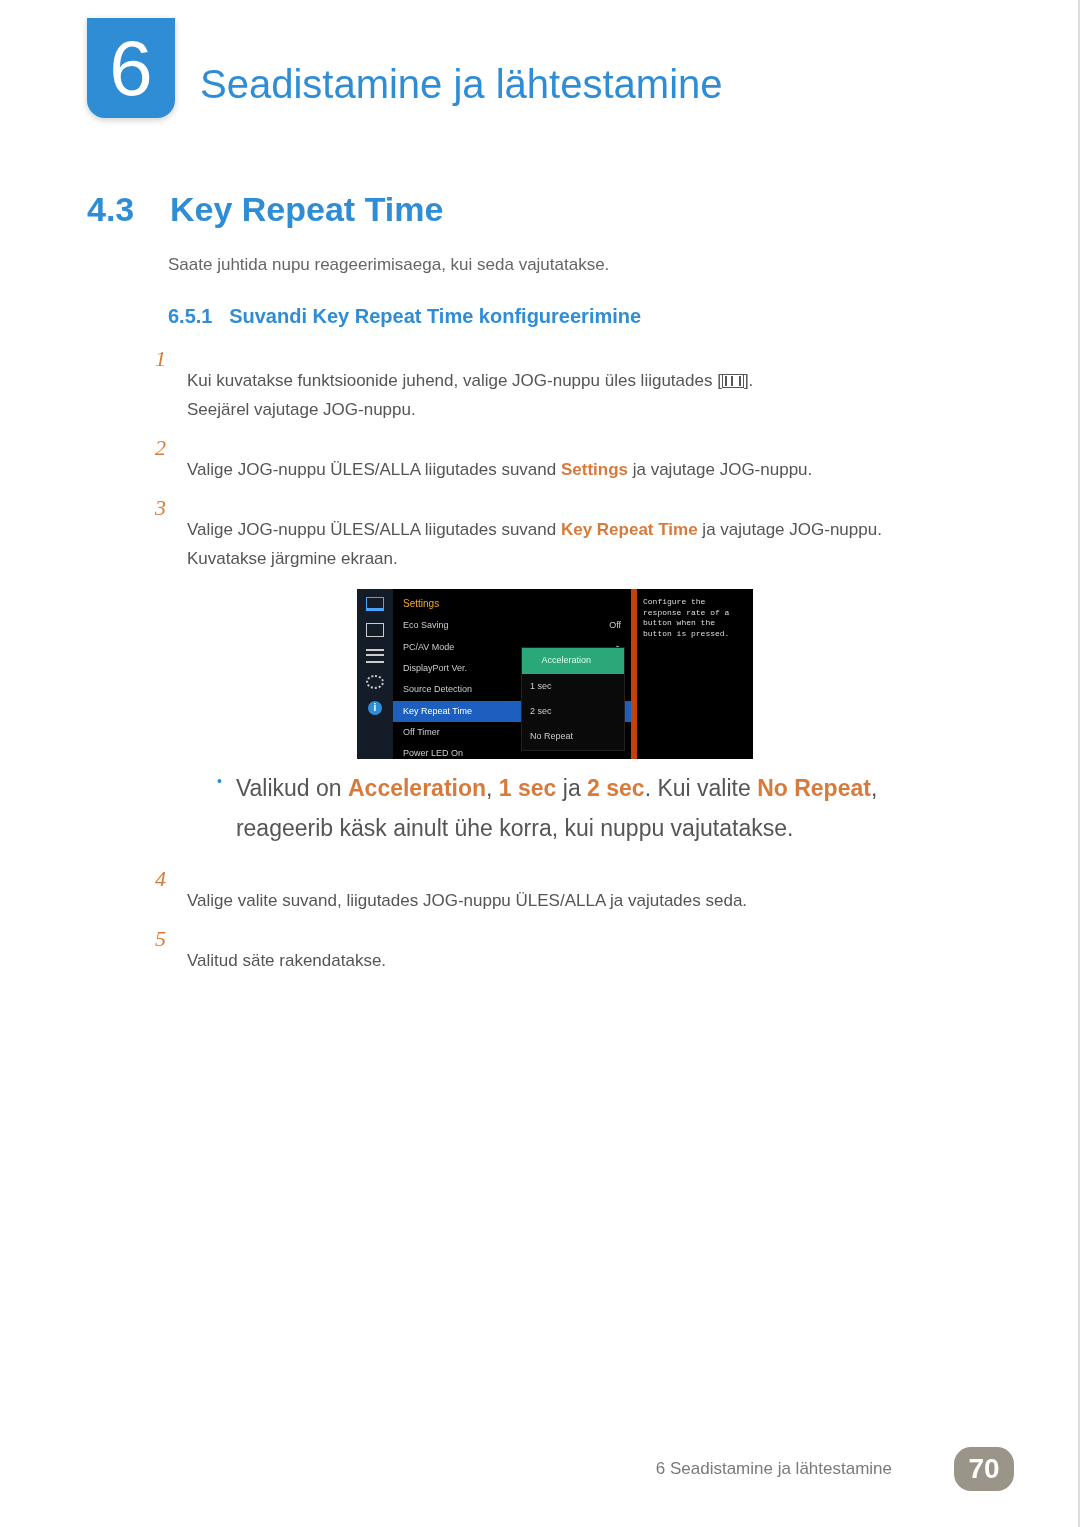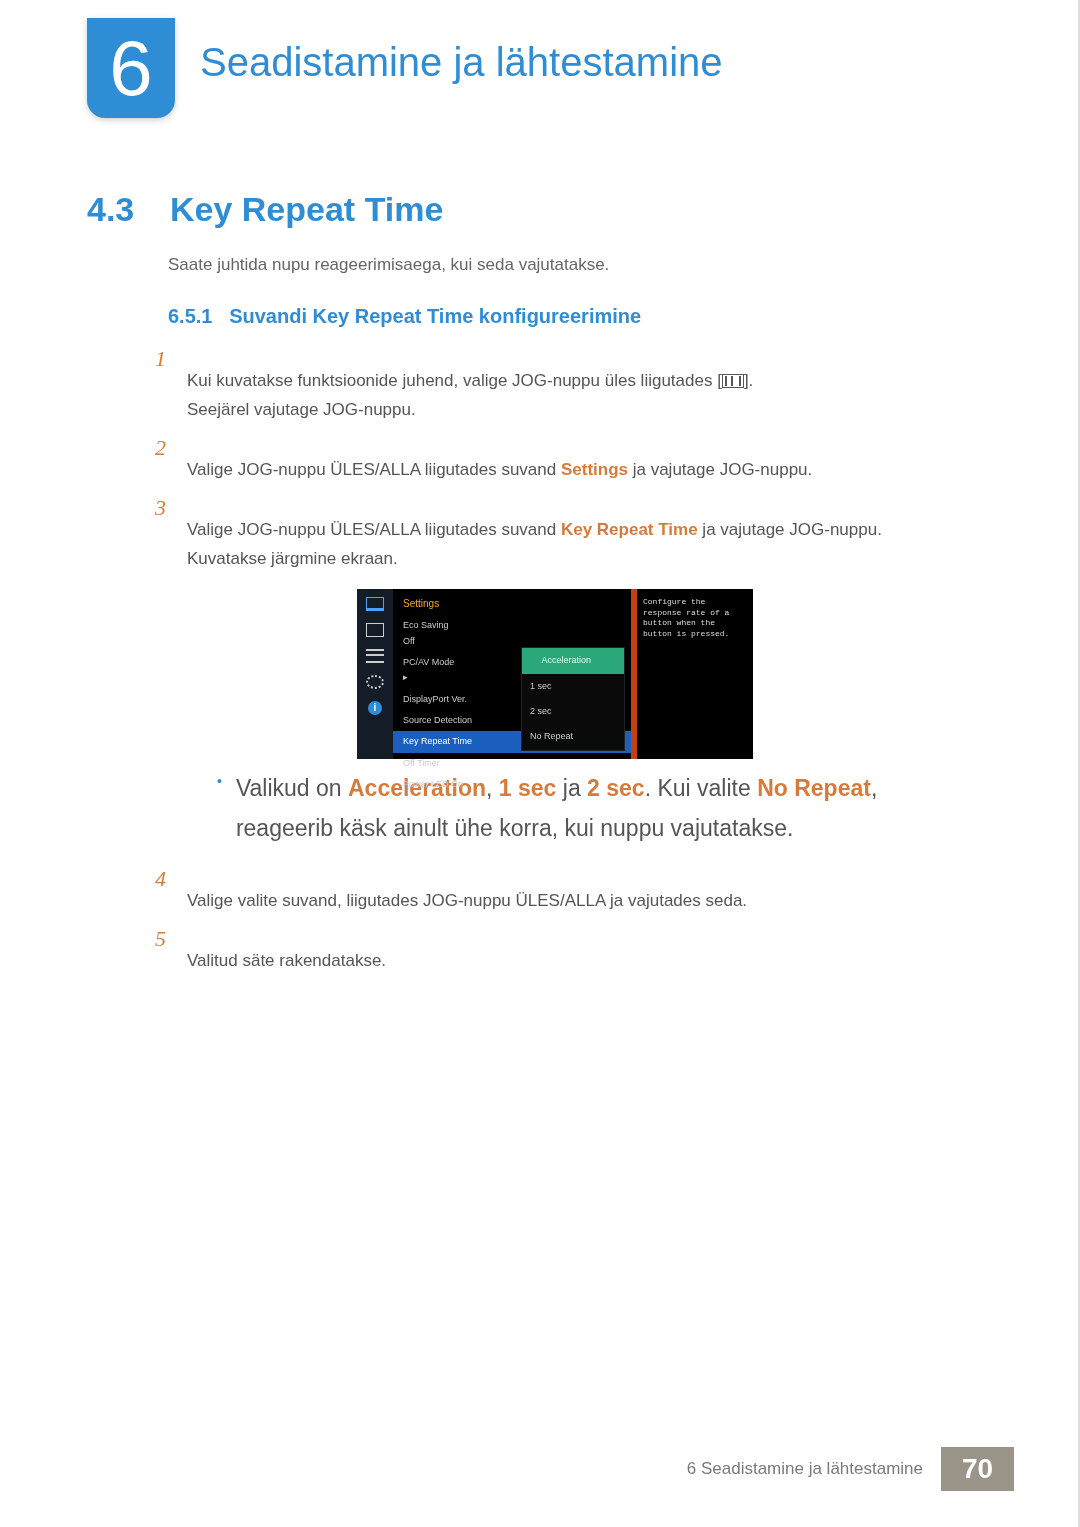--- a/index.html
+++ b/index.html
@@ -29,21 +29,21 @@
     color: #fff;
     font-size: 78px;
     font-weight: 300;
     text-align: center;
     line-height: 100px;
     box-shadow: 0 2px 6px rgba(0,0,0,0.2);
   }
   .chapter-title {
     position: absolute;
     left: 200px;
-    top: 40px;
+    top: 62px;
     font-size: 40px;
     font-weight: 400;
     color: #2f8dd6;
     text-align: right;
   }
   
   .sec-num {
     position: absolute;
     left: 87px;
     top: 190px;
@@ -159,21 +159,20 @@
   .osd-heading {
     color: #f5a623;
     padding: 6px 10px 3px;
     font-size: 10px;
   }
   .osd-row {
     display: flex;
     justify-content: space-between;
     padding: 3px 10px;
     font-size: 9px;
-    flex-direction: column;
   }
   .osd-row.sel { background: #1d5fbf; color: #fff; }
   .osd-popup {
     position: absolute;
     left: 128px;
     top: 58px;
     width: 104px;
     background: #0a0a0a;
     border: 1px solid #222;
     font-size: 9px;
@@ -199,34 +198,36 @@
     font-family: Liberation Mono, monospace;
   }
   
   .footer {
     position: absolute;
     right: 64px;
     bottom: 36px;
     display: flex;
     align-items: stretch;
     height: 44px;
+    gap: 44px;
   }
   .footer-label {
     color: #7a7a7a;
     font-size: 17px;
     padding: 12px 18px 0 0;
   }
   .footer-page {
-    width: 73px;
+    width: 60px;
     background: #9b9488;
     color: #fff;
     font-size: 28px;
     font-weight: 700;
     text-align: center;
     line-height: 44px;
+    border-radius: 17px;
   }
 </style>
 </head>
 <body>
 
 <div class="page">
 
   <div class="chapter-badge">6</div>
   <div class="chapter-title">Seadistamine ja lähtestamine</div>
 

